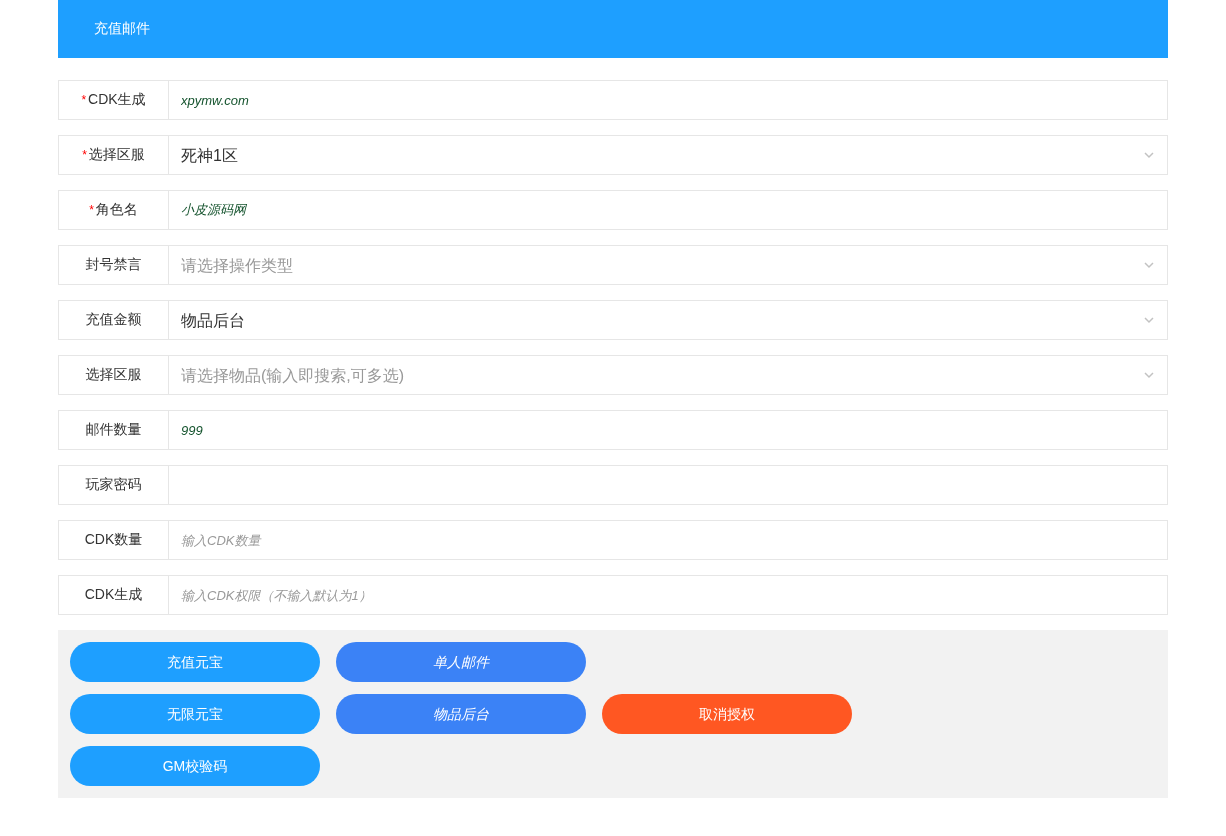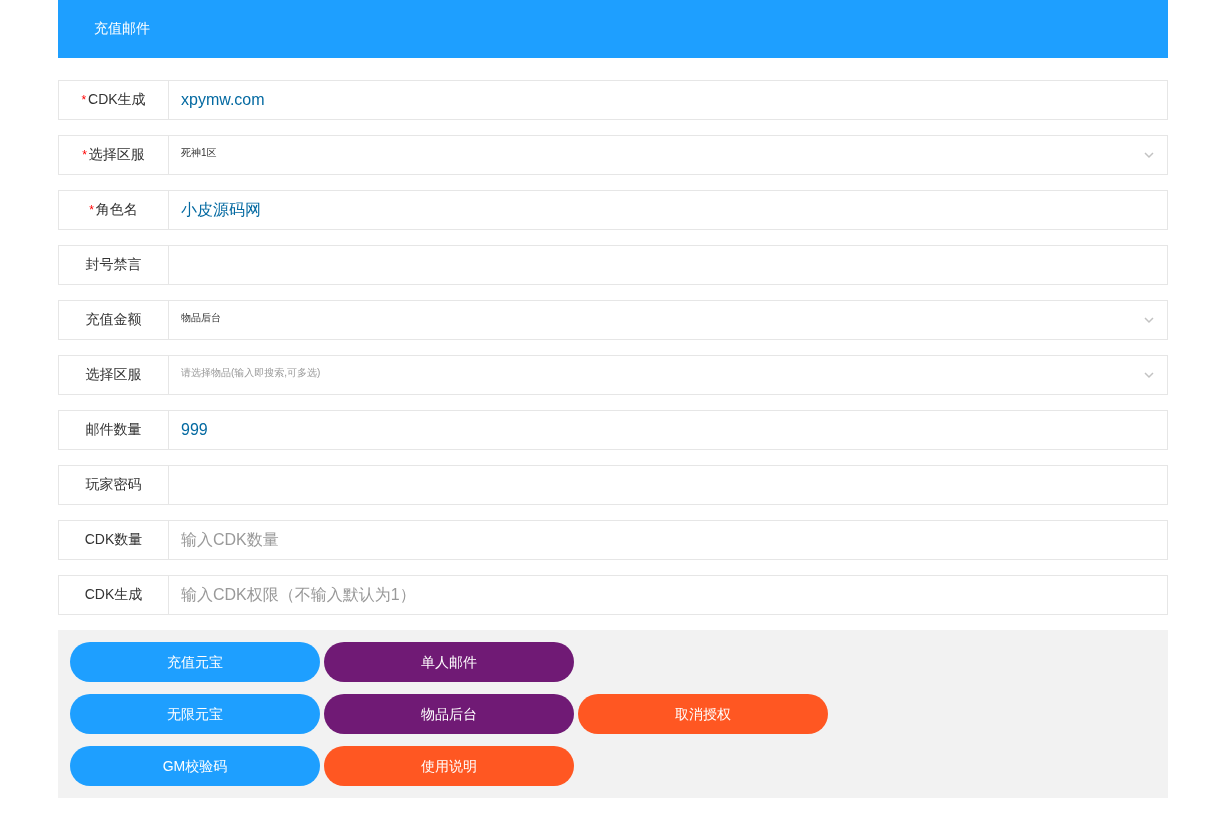--- a/index.html
+++ b/index.html
@@ -48,33 +48,34 @@
       font-size: 12px;
     }
     .form-input-wrap {
       flex: 1;
       position: relative;
     }
     .form-input {
       width: 100%;
       border: none;
       padding: 10px 12px;
-      font-size: 16px;
-      color: #0369a1;
+      font-size: 13px;
+      color: #14532d;
       outline: none;
       height: 38px;
+      font-style: italic;
     }
     .form-input::placeholder {
       color: #999;
     }
     .form-select {
       width: 100%;
       border: none;
       padding: 10px 12px;
-      font-size: 10px;
+      font-size: 16px;
       color: #333;
       outline: none;
       height: 38px;
       appearance: none;
       background: #fff;
       cursor: pointer;
     }
     .form-select.placeholder {
       color: #999;
     }
@@ -91,21 +92,21 @@
       height: 12px;
       display: block;
     }
     .button-panel {
       background: #f2f2f2;
       padding: 12px 0;
       margin-top: 0;
     }
     .button-row {
       display: flex;
-      gap: 4px;
+      gap: 16px;
       margin-bottom: 12px;
       padding: 0 12px;
     }
     .button-row:last-child {
       margin-bottom: 0;
     }
     .btn {
       border: none;
       color: #fff;
       padding: 10px 0;
@@ -115,21 +116,22 @@
       width: 250px;
       text-align: center;
       margin-right: 0;
       height: 40px;
       line-height: 20px;
     }
     .btn-blue {
       background: #1e9fff;
     }
     .btn-orange {
-      background: #701a75;
+      background: #3b82f6;
+      font-style: italic;
     }
     .btn-dark-blue {
       background: #1e9fff;
     }
     .btn-red {
       background: #ff5722;
     }
   </style>
 </head>
 <body>
@@ -170,20 +172,28 @@
       <span>角色名</span>
     </div>
     <div class="form-input-wrap">
       <input type="text" class="form-input" value="小皮源码网" style="">
     </div>
   </div>
 
   <div class="form-row">
     <div class="form-label">
       <span>封号禁言</span>
+    </div>
+    <div class="form-input-wrap">
+      <div class="form-select placeholder">请选择操作类型</div>
+      <span class="select-arrow">
+        <svg viewBox="0 0 12 12">
+            <path d="M2 4 L6 8 L10 4" fill="none" stroke="currentColor" stroke-width="1.5"></path>
+          </svg>
+      </span>
     </div>
   </div>
 
   <div class="form-row">
     <div class="form-label">
       <span>充值金额</span>
     </div>
     <div class="form-input-wrap">
       <div class="form-select">物品后台</div>
       <span class="select-arrow">
@@ -246,16 +256,15 @@
       <button class="btn btn-blue">充值元宝</button>
       <button class="btn btn-orange">单人邮件</button>
     </div>
     <div class="button-row">
       <button class="btn btn-blue">无限元宝</button>
       <button class="btn btn-orange">物品后台</button>
       <button class="btn btn-red">取消授权</button>
     </div>
     <div class="button-row">
       <button class="btn btn-blue">GM校验码</button>
-      <button class="btn btn-red">使用说明</button>
     </div>
   </div>
 </div>
 
 </body></html>

